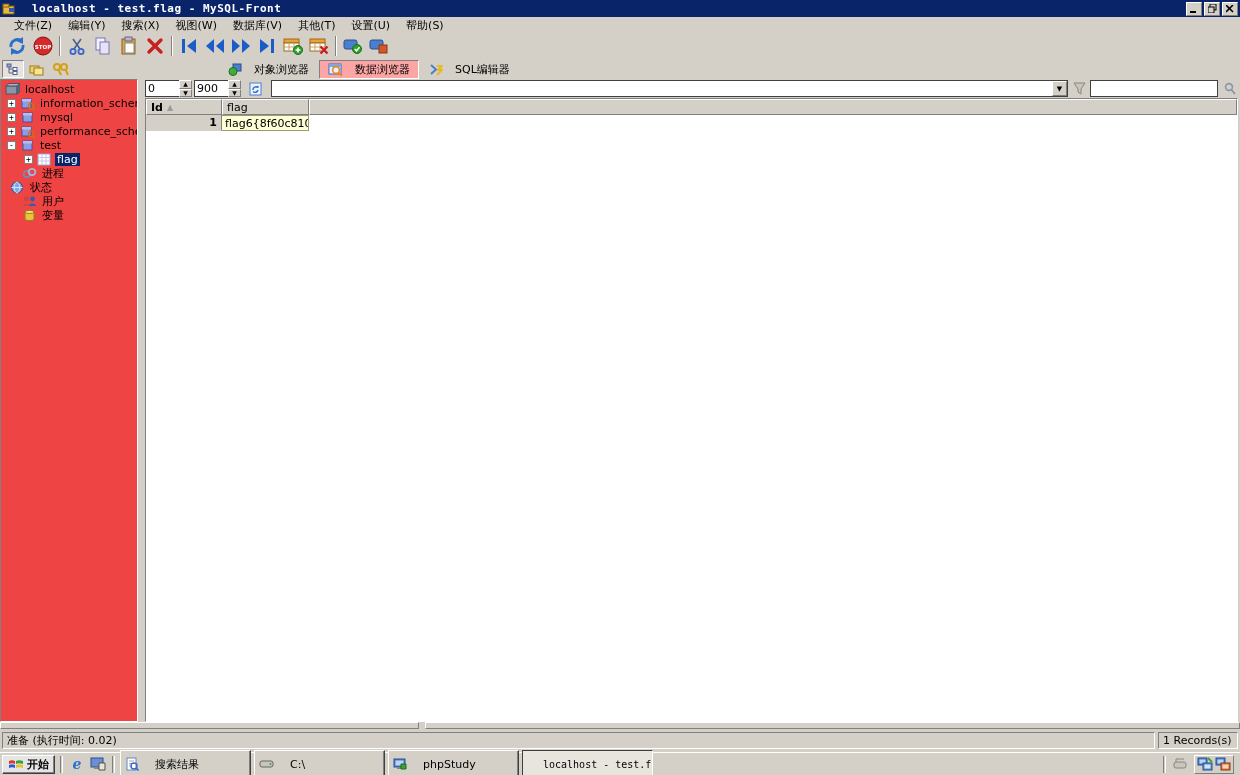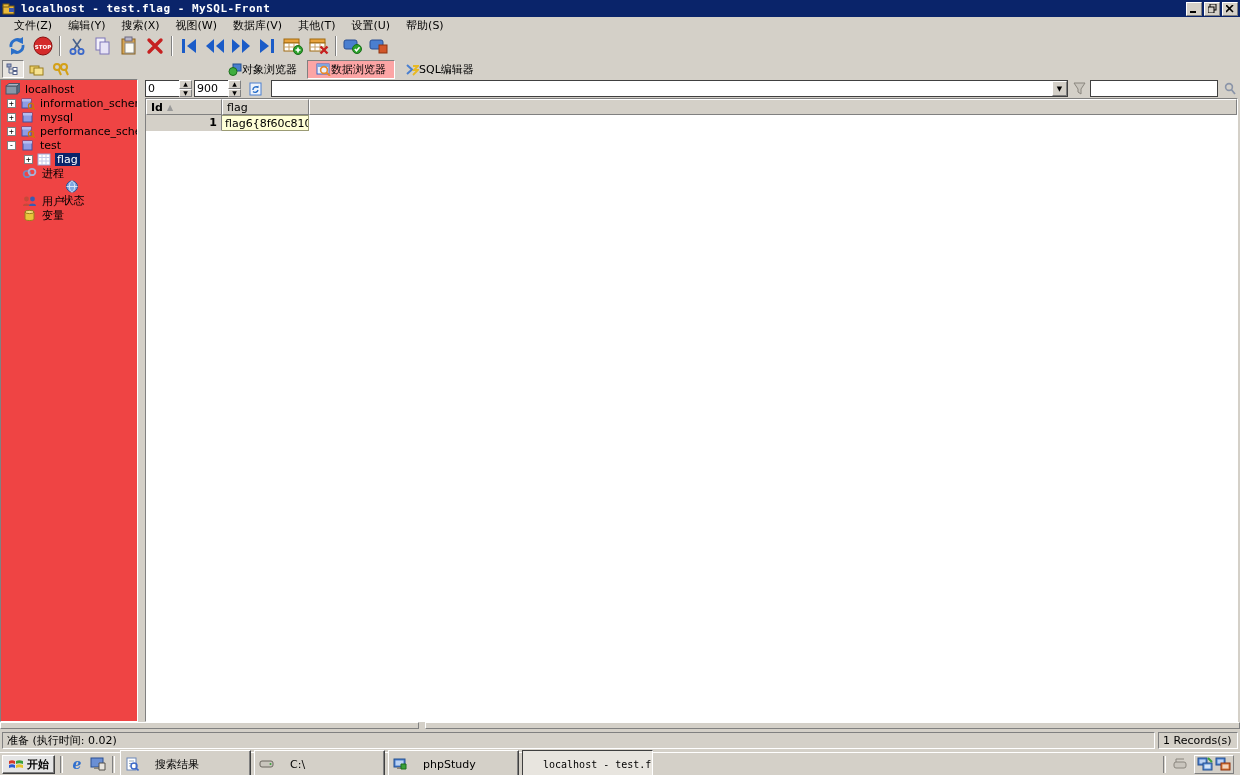--- a/index.html
+++ b/index.html
@@ -5,40 +5,40 @@
   * { margin:0; padding:0; box-sizing:border-box; }
   html,body { width:1240px; height:775px; overflow:hidden; }
   body { font-family:"DejaVu Sans", sans-serif; font-size:11px; background:#d4d0c8; color:#000; position:relative; }
 
   
   .raised  { border:1px solid; border-color:#ffffff #808080 #808080 #ffffff; }
 
   
   .titlebar { position:absolute; left:0; top:0; width:1240px; height:17px; background:#0a246a;
               display:flex; align-items:center; padding:0 2px; }
-  .titlebar .title { color:#fff; font-family:"DejaVu Sans Mono", monospace; font-weight:bold; font-size:11px; margin-left:5px; flex:1; letter-spacing:.5px; }
+  .titlebar .title { color:#fff; font-family:"DejaVu Sans Mono", monospace; font-weight:bold; font-size:11px; margin-left:16px; flex:1; letter-spacing:.5px; }
   .winbtn { width:16px; height:14px; background:#d4d0c8; margin-left:2px; display:flex; align-items:center; justify-content:center; }
   .winbtn svg { display:block; }
 
   
   .menubar { position:absolute; left:0; top:17px; width:1240px; height:16px; background:#d4d0c8;
              display:flex; align-items:center; padding-left:6px; gap:0; }
   .menu-item { padding:1px 8px; cursor:default; }
 
   
   .toolbar { position:absolute; left:0; top:33px; width:1240px; height:26px; background:#d4d0c8;
              display:flex; align-items:center; padding-left:4px; }
   .tbtn { width:26px; height:24px; display:flex; align-items:center; justify-content:center; }
   .tsep { width:2px; height:20px; margin:0 3px; border-left:1px solid #808080; border-right:1px solid #fff; }
 
   
   .row2 { position:absolute; left:0; top:59px; width:1240px; height:20px; background:#d4d0c8; display:flex; align-items:center; }
   .smallbtn { width:22px; height:18px; display:flex; align-items:center; justify-content:center; margin-left:2px; }
   .smallbtn.pressed { border:1px solid; border-color:#808080 #fff #fff #808080; background:#e6e3de; }
-  .viewtab { height:19px; display:flex; align-items:center; gap:0; padding:0 8px; margin-right:2px; }
+  .viewtab { height:19px; display:flex; align-items:center; gap:12px; padding:0 8px; margin-right:2px; }
   .viewtab.active { border:1px solid; border-color:#808080 #fff #fff #808080; background:#fca5a5; }
   .tabs-wrap { display:flex; align-items:center; margin-left:148px; }
 
   
   .filterbar { position:absolute; left:145px; top:79px; width:1093px; height:19px; background:#d4d0c8;
                display:flex; align-items:center; gap:2px; }
   .spin { display:flex; height:17px; }
   .spin input { width:34px; height:17px; font:11px "DejaVu Sans",sans-serif; padding:1px 2px; border:1px solid #404040; border-right:none; background:#fff; }
   .spinbtns { width:13px; height:17px; display:flex; flex-direction:column; }
   .spinbtns div { flex:1; background:#d4d0c8; display:flex; align-items:center; justify-content:center; font-size:6px; line-height:6px; color:#000; }
@@ -373,21 +373,21 @@
   </div>
 
   <div class="trow" style="padding-left:21px;">
     <svg class="tico" viewBox="0 0 15 13">
         <ellipse cx="5" cy="7" rx="3.4" ry="3.2" fill="none" stroke="#7a86b8" stroke-width="1.8"></ellipse>
         <ellipse cx="10" cy="5" rx="3.4" ry="3.2" fill="none" stroke="#aab2d8" stroke-width="1.8"></ellipse>
       </svg>
     <span class="tlabel">进程</span>
   </div>
 
-  <div class="trow" style="padding-left:9px;flex-direction:column;">
+  <div class="trow" style="padding-left:9px;">
     <svg class="tico" viewBox="0 0 15 13">
         <circle cx="7" cy="6.5" r="5.5" fill="#7fa7e0" stroke="#2a4f91"></circle>
         <ellipse cx="7" cy="6.5" rx="2.6" ry="5.5" fill="none" stroke="#d8e4f6"></ellipse>
         <path d="M1.5 6.5 L12.5 6.5" stroke="#d8e4f6"></path>
       </svg>
     <span class="tlabel">状态</span>
   </div>
 
   <div class="trow" style="padding-left:21px;">
     <svg class="tico" viewBox="0 0 15 13">

